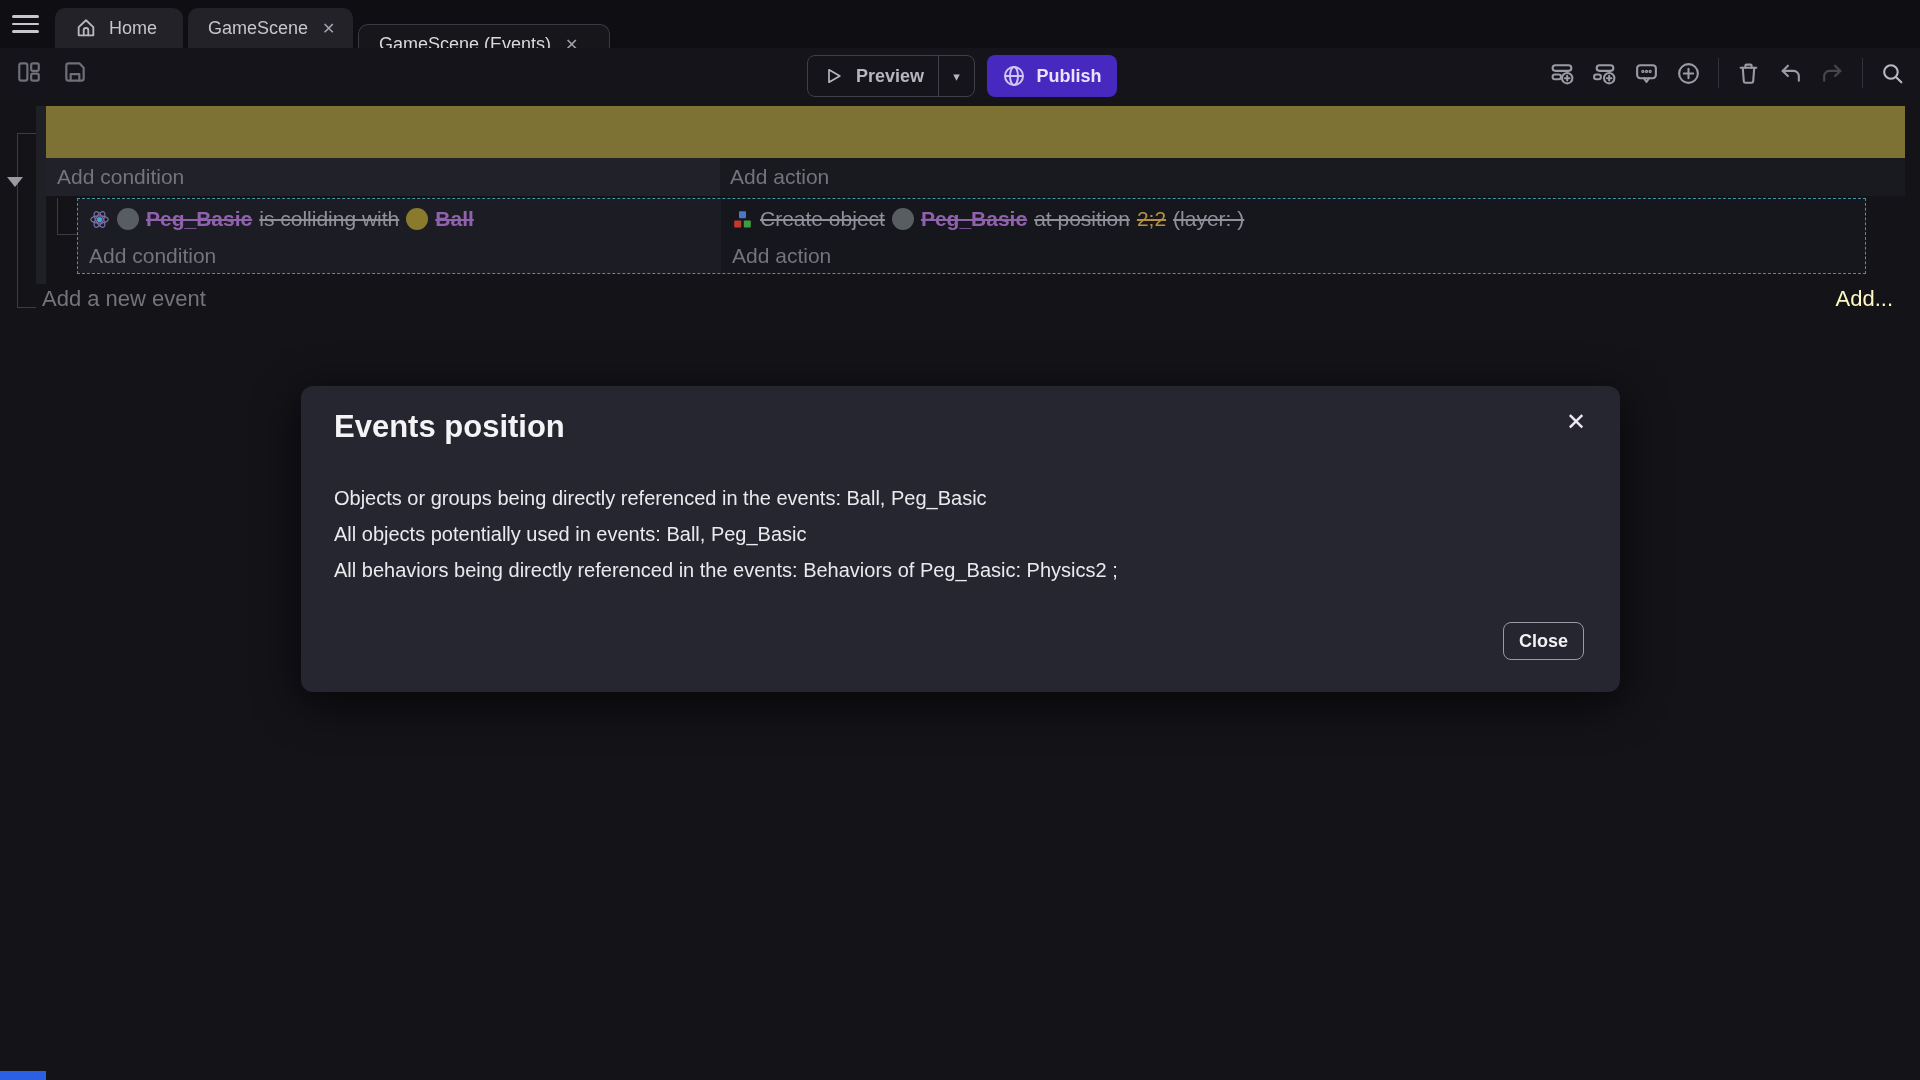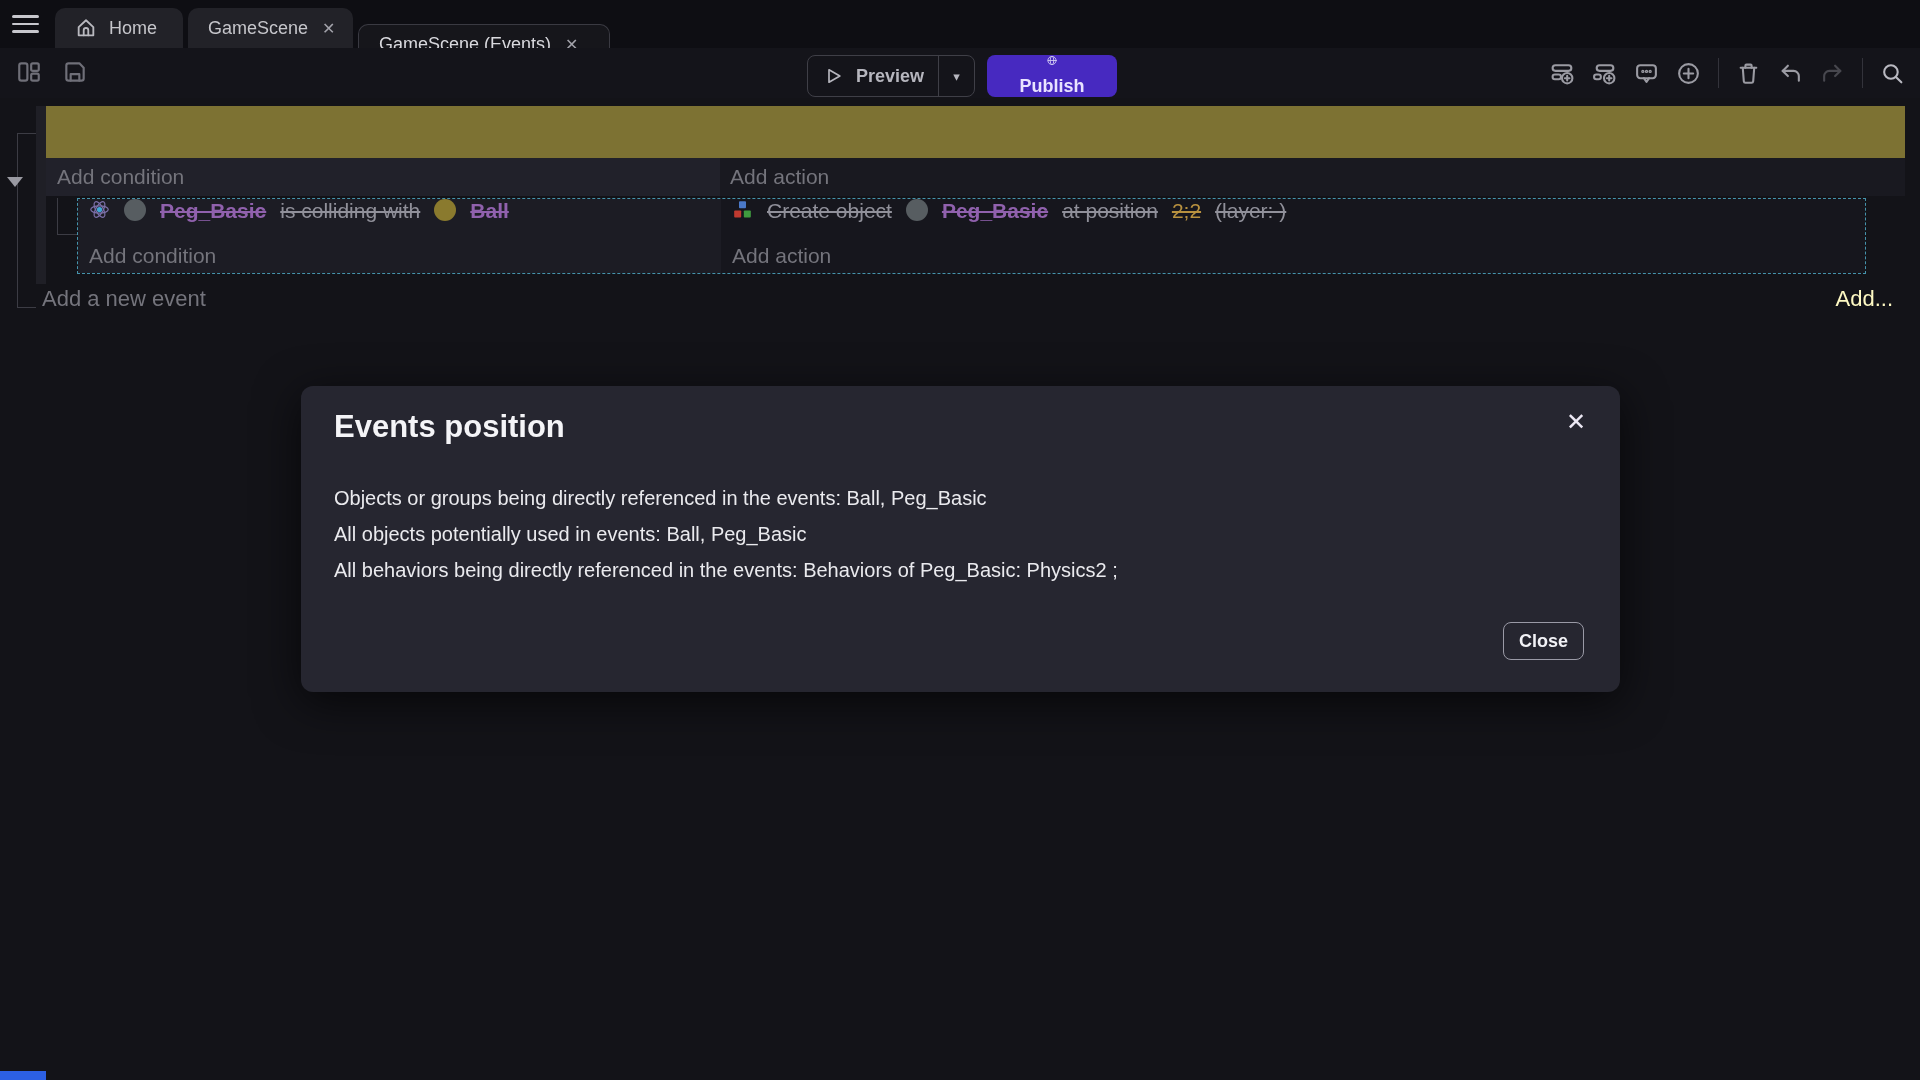--- a/index.html
+++ b/index.html
@@ -28,42 +28,42 @@
   .tb-left { position:absolute; left:16px; top:11px; display:flex; gap:20px; }
   .btn-preview { position:absolute; left:807px; top:7px; width:168px; height:42px;
                  border:1px solid #3f3f47; border-radius:8px; background:transparent;
                  display:flex; align-items:center; color:#b6b6be; cursor:pointer; }
   .btn-preview .seg-main { display:flex; align-items:flex-start; gap:12px; padding:0 14px 0 16px; flex:1; }
   .btn-preview .seg-arrow { border-left:1px solid #3f3f47; width:40px; height:100%;
                  display:flex; align-items:center; justify-content:center; font-size:13px; }
   .btn-preview b { font-size:18px; font-weight:700; }
   .btn-publish { position:absolute; left:987px; top:7px; width:130px; height:42px;
                  background:#4729c0; border:none; border-radius:8px; display:flex; align-items:center;
-                 justify-content:center; gap:10px; color:#e9e3ff; cursor:pointer;flex-direction:column; }
+                 justify-content:center; gap:10px; color:#e9e3ff; cursor:pointer; }
   .btn-publish b { font-size:18px; font-weight:700; }
   .globe { width:24px; height:24px; color:#cfc7f1; }
   .tb-right { position:absolute; right:15px; top:11px; height:28px; display:flex; align-items:center; gap:17px; }
   .tb-right .tb-icon { width:25px; height:25px; color:#9b9ba3; }
   .tb-divider { width:1px; height:30px; background:#33333b; }
   .dim { opacity:.38; }
 
   
   .sheet { position:absolute; left:0; top:98px; width:1920px; height:982px; background:#131318; }
   .indent-strip { position:absolute; left:36px; top:8px; width:10px; height:178px; background:#1f1f26; }
   .comment-bar { position:absolute; left:46px; top:8px; width:1859px; height:52px; background:#7d7233; cursor:pointer; }
   .event-row { position:absolute; left:46px; top:60px; width:1859px; height:38px; display:flex; }
   .cell-cond { width:674px; background:#21212a; color:#74747c; font-size:21px;
                display:flex; align-items:center; padding-left:11px; cursor:pointer; }
   .cell-act  { flex:1; background:#191920; color:#74747c; font-size:21px;
                display:flex; align-items:center; padding-left:10px; cursor:pointer; }
   .subevent { position:absolute; left:77px; top:100px; width:1789px; height:76px;
               border:1px dashed #4593ab; display:flex; cursor:pointer; }
   .sub-cond { width:643px; background:#1c1c24; display:flex; flex-direction:column; }
   .sub-act  { flex:1; background:#16161d; display:flex; flex-direction:column; }
-  .sub-line { height:40px; display:flex; align-items:flex-start; gap:14px; padding-left:11px;
+  .sub-line { height:40px; display:flex; align-items:center; gap:7px; padding-left:11px;
               font-size:21px; white-space:nowrap; }
   .sub-add  { height:34px; display:flex; align-items:center; padding-left:11px;
               color:#74747c; font-size:21px; cursor:pointer; }
   .strike { text-decoration:line-through; }
   .t-gray   { color:#90909a; }
   .t-obj    { color:#9061ad; font-weight:700; }
   .t-num    { color:#b8913f; }
   .obj-circle { width:22px; height:22px; border-radius:50%; background:#575d61; flex:0 0 auto; }
   .obj-circle.ball { background:#8a7a2e; }
   .atom { width:21px; height:21px; flex:0 0 auto; }

